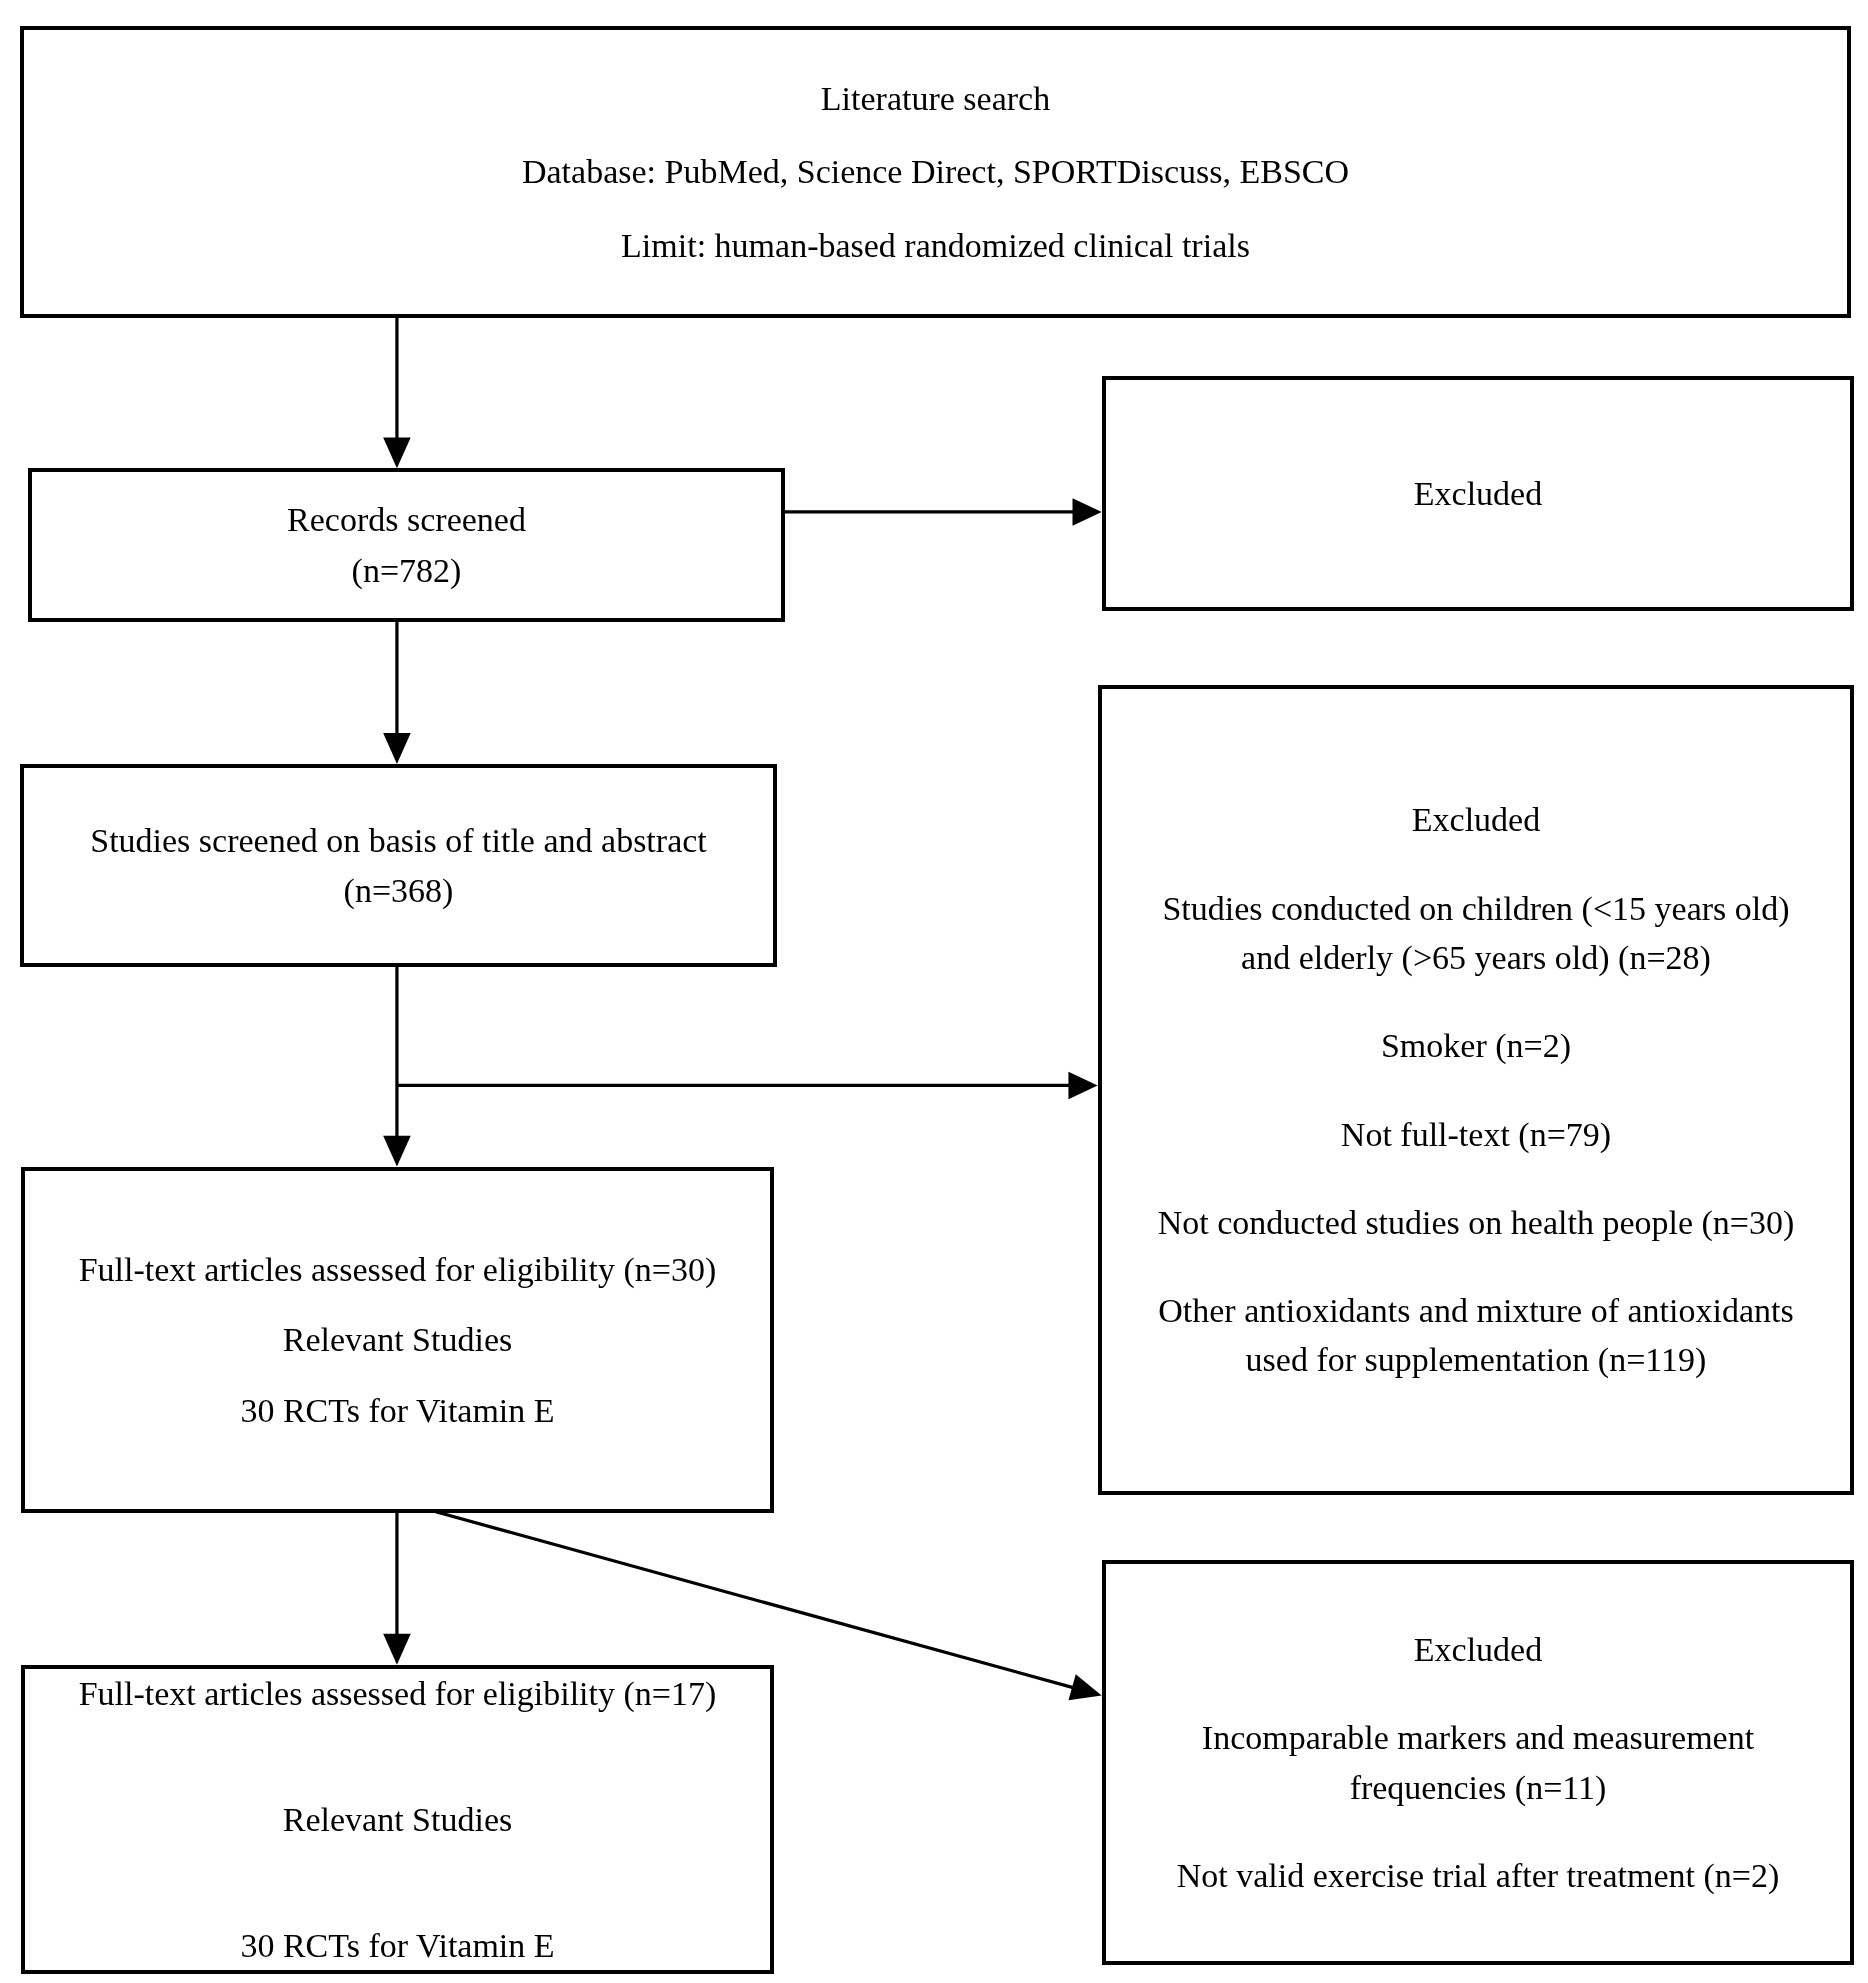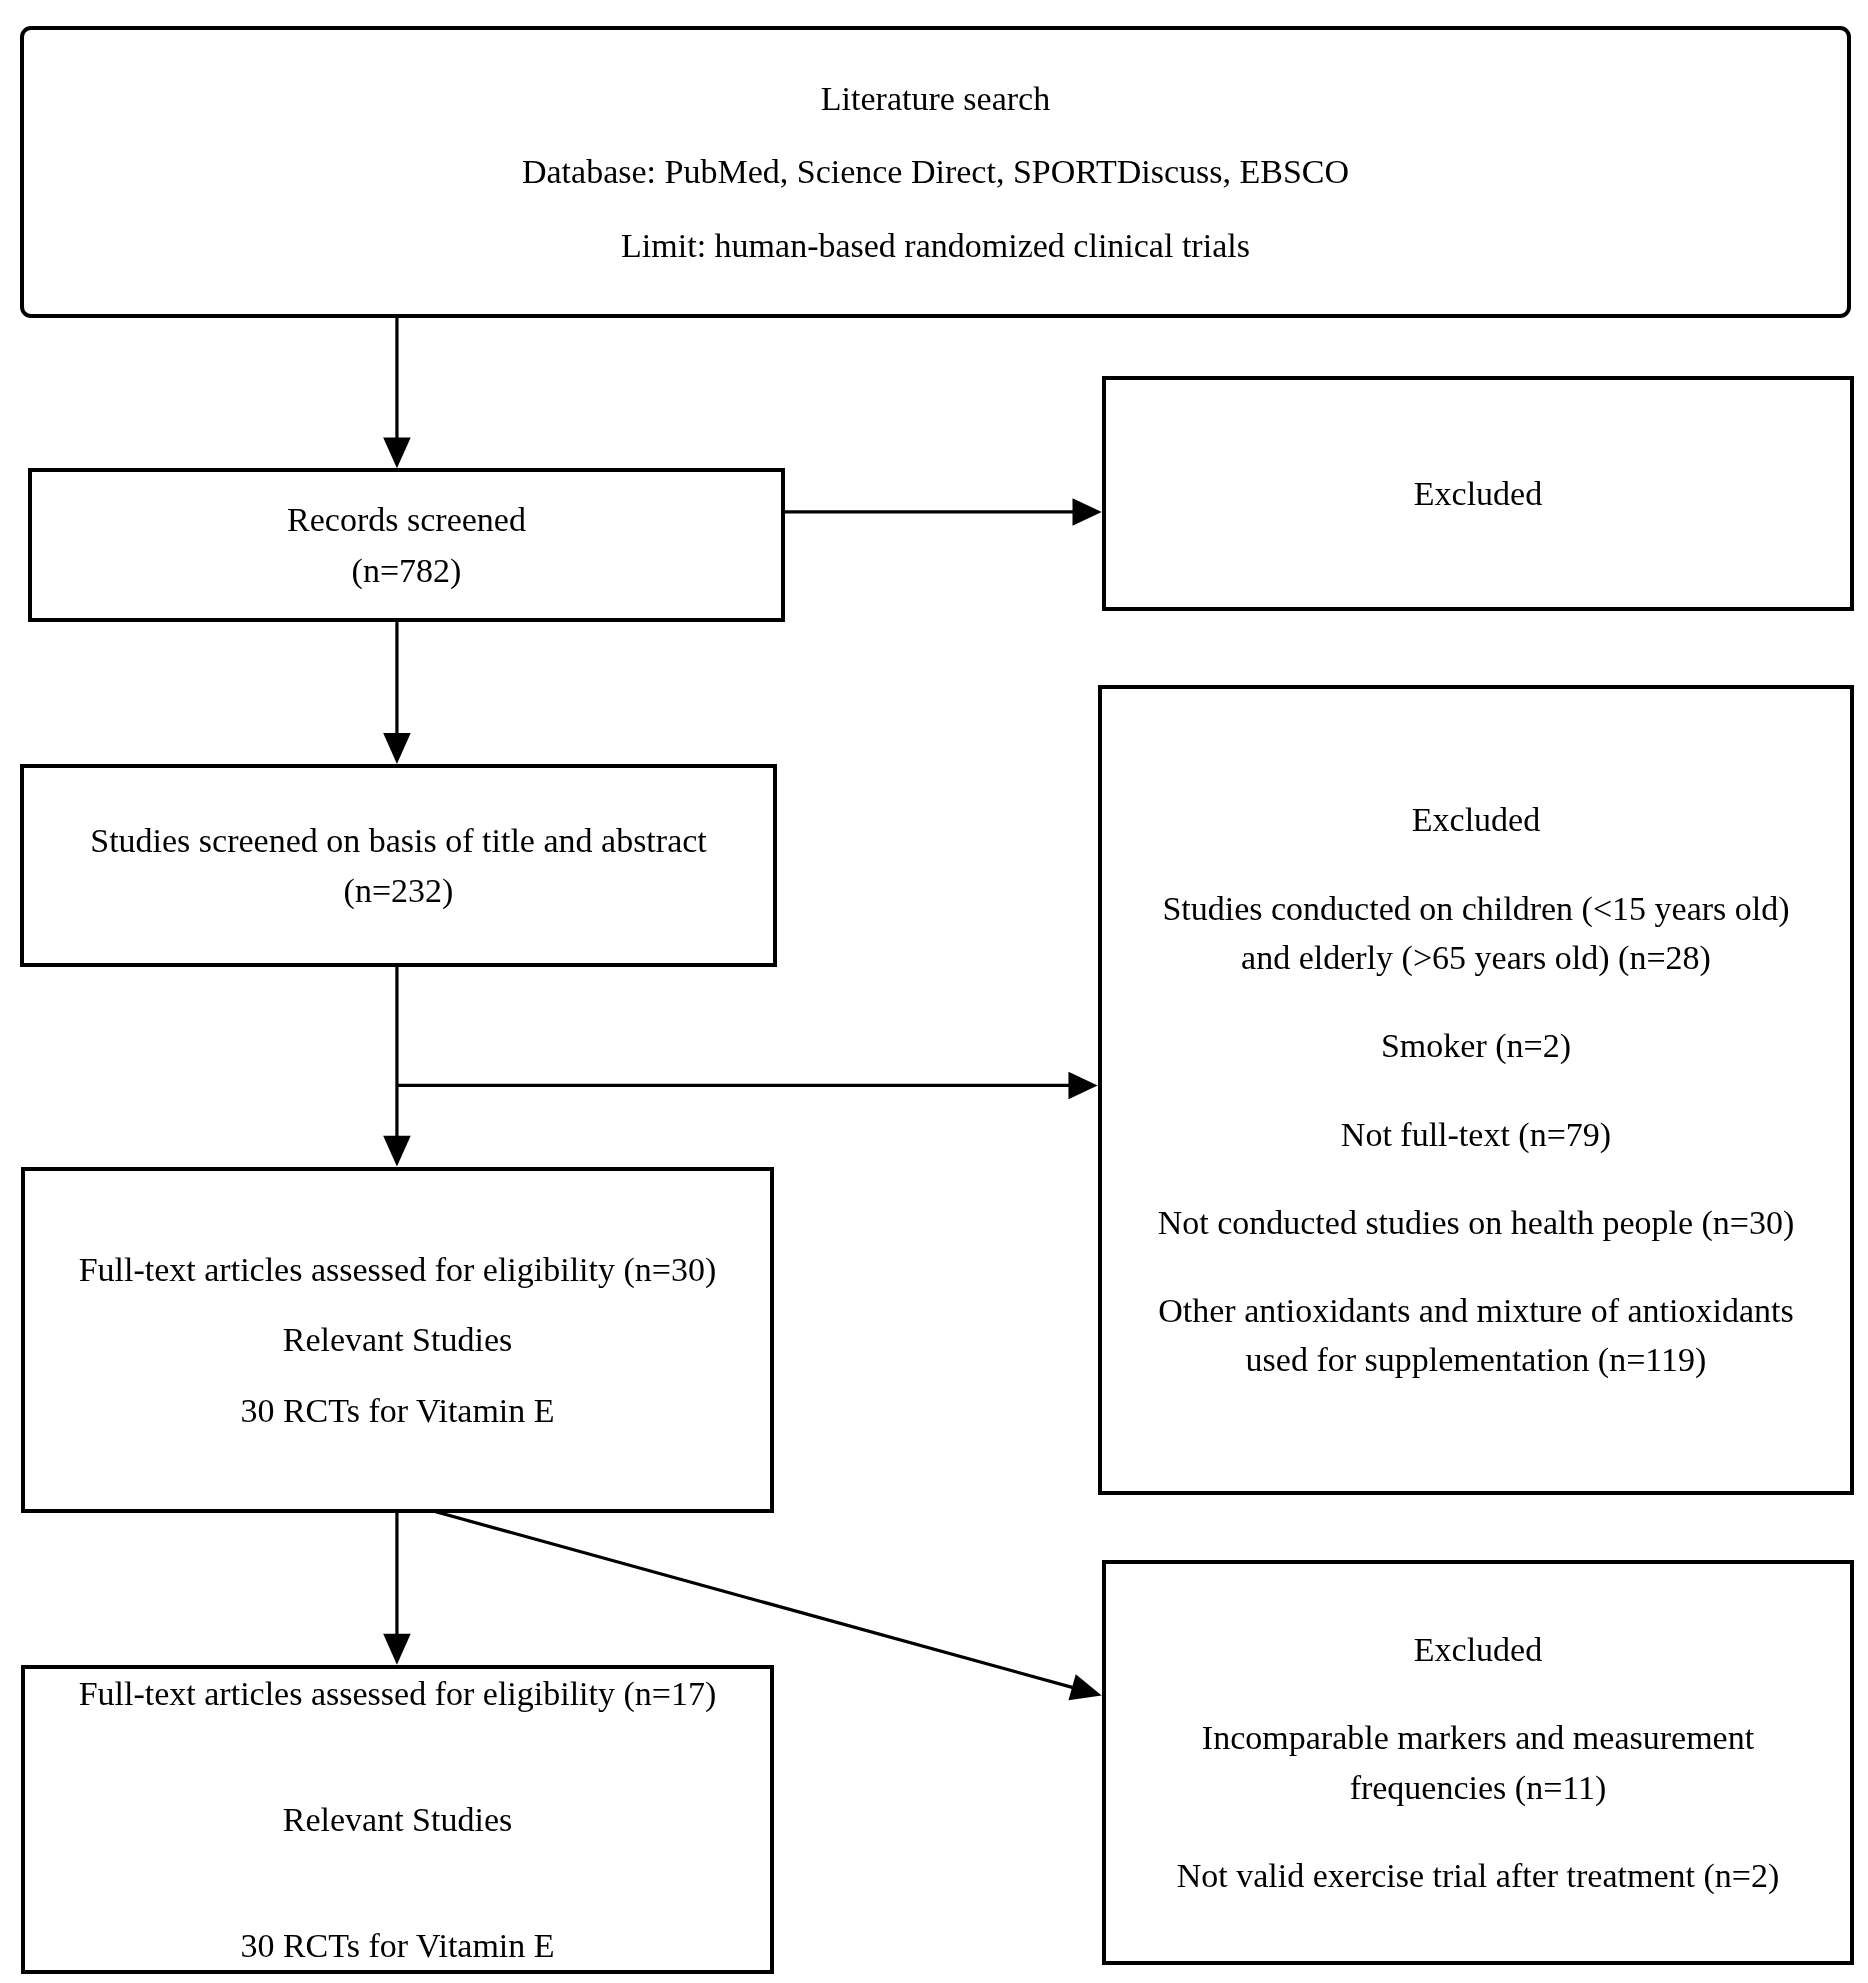--- a/index.html
+++ b/index.html
@@ -46,21 +46,21 @@
   }
   .para {
     margin: 0;
     line-height: 1.45;
   }
   .box .para + .para { margin-top: 24px; }
   .box.tight .para + .para { margin-top: 1.6px; }
   .box.wide-gap .para + .para { margin-top: 39px; }
   .box.med-gap .para + .para { margin-top: 21px; }
 
-  #box-literature   { left: 20px;   top: 26px;   width: 1831px; height: 292px;  padding: 0 32px; border-radius: 11px; }
+  #box-literature   { left: 20px;   top: 26px;   width: 1831px; height: 292px;  padding: 0 32px; }
   #box-records      { left: 28px;   top: 468px;  width: 757px;  height: 154px;  padding: 8px 16px; }
   #box-excl-dup     { left: 1102px; top: 376px;  width: 752px;  height: 235px;  padding: 0 32px; }
   #box-studies      { left: 20px;   top: 764px;  width: 757px;  height: 203px;  padding: 0 29px; }
   #box-excl-screen  { left: 1098px; top: 685px;  width: 756px;  height: 810px; padding: 0 39px; }
   #box-fulltext30   { left: 21px;   top: 1167px; width: 753px;  height: 346px;  padding: 0 29px; }
   #box-excl-full    { left: 1102px; top: 1560px; width: 752px;  height: 405px;  padding: 0 39px; }
   #box-fulltext17   { left: 21px;   top: 1665px; width: 753px;  height: 309px;  padding: 0 29px; justify-content: space-between; }
 </style>
 </head>
 <body>
@@ -100,21 +100,21 @@
   <div class="box tight" id="box-records">
     <p class="para">Records screened</p>
     <p class="para">(n=782)</p>
   </div>
 
   <div class="box" id="box-excl-dup">
     <p class="para">Excluded</p>
   </div>
 
   <div class="box" id="box-studies">
-    <p class="para">Studies screened on basis of title and abstract (n=232)</p>
+    <p class="para">Studies screened on basis of title and abstract (n=368)</p>
   </div>
 
   <div class="box wide-gap" id="box-excl-screen">
     <p class="para">Excluded</p>
     <p class="para">Studies conducted on children (&lt;15 years old) and elderly (&gt;65 years old) (n=28)</p>
     <p class="para">Smoker (n=2)</p>
     <p class="para">Not full-text (n=79)</p>
     <p class="para">Not conducted studies on health people (n=30)</p>
     <p class="para">Other antioxidants and mixture of antioxidants used for supplementation (n=119)</p>
   </div>

